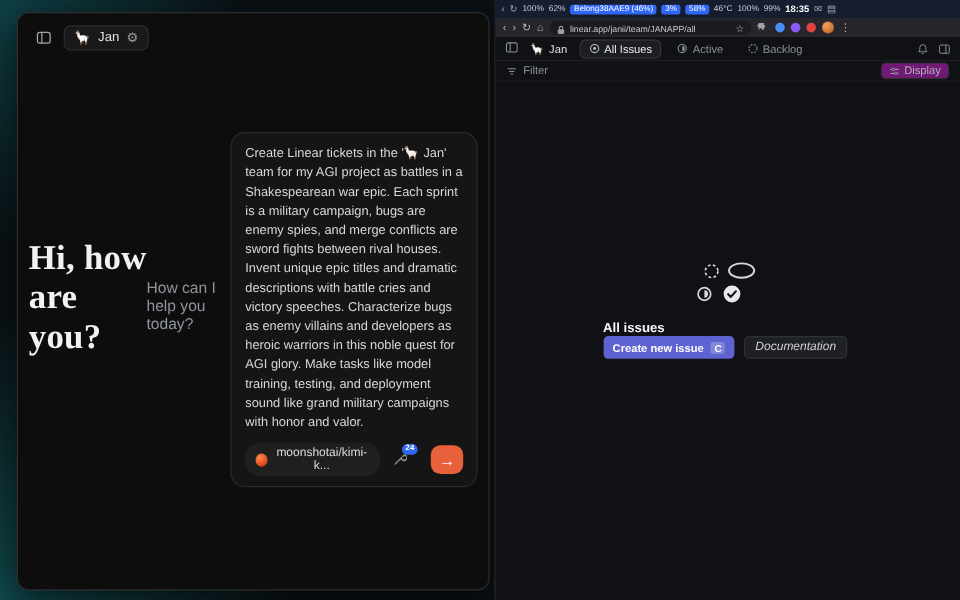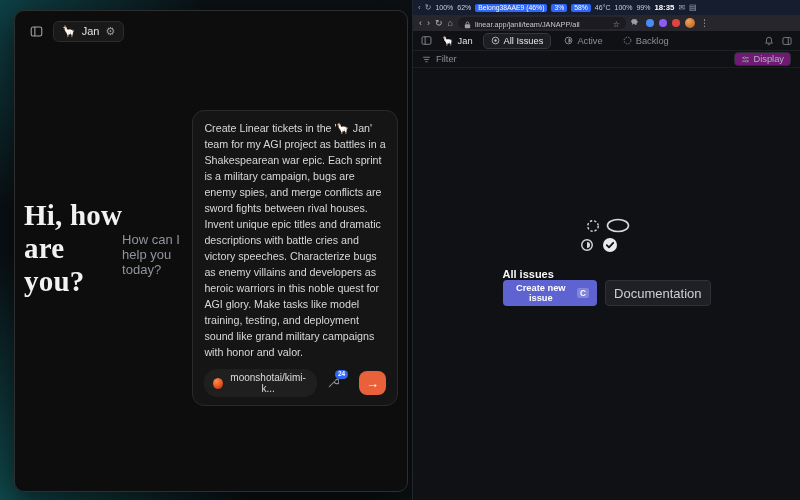--- a/index.html
+++ b/index.html
@@ -75,22 +75,22 @@
   .empty-state{ width:208px; margin:150px auto 0; }
   .status-cluster{ position:relative; width:58px; height:38px; margin:0 auto 12px; }
   .status-cluster svg{ position:absolute; }
   .empty-title{ font-size:11px; font-weight:bold; color:#f7f8f8; }
   .empty-desc{ font-size:9.3px; line-height:1.55; color:#878d96; margin:6px 0 12px; }
   .btn-row{ display:flex; gap:8px; }
   .btn-primary{ background:#5e63d1; border:none; color:#fff; font-size:9.3px; border-radius:4px;
     padding:3px 8px; display:flex; align-items:center; gap:6px; cursor:pointer;font-weight:bold;}
   .btn-primary kbd{ font-family:"Liberation Sans", sans-serif; background:rgba(255,255,255,.22); border-radius:2px;
     padding:0 3px; font-size:8.3px;}
-  .btn-secondary{ background:#1e2025; border:1px solid #2e3136; color:#ced0d4; font-size:13px;
-    border-radius:4px; padding:3px 8px; cursor:pointer;}
+  .btn-secondary{ background:#1e2025; border:1px solid #2e3136; color:#ced0d4; font-size:10px;
+    border-radius:4px; padding:3px 8px; cursor:pointer;font-style:italic;}
 </style>
 </head>
 <body>
 
 <section class="jan-window">
   <header class="jan-topbar">
     <span class="icon-btn">
       <svg width="13" height="13" viewBox="0 0 16 16">
           <rect x="1.5" y="2.5" width="13" height="11" rx="2.2" fill="none" stroke="#a5a5a5" stroke-width="1.3"></rect>
           <line x1="6" y1="2.5" x2="6" y2="13.5" stroke="#a5a5a5" stroke-width="1.3"></line>

